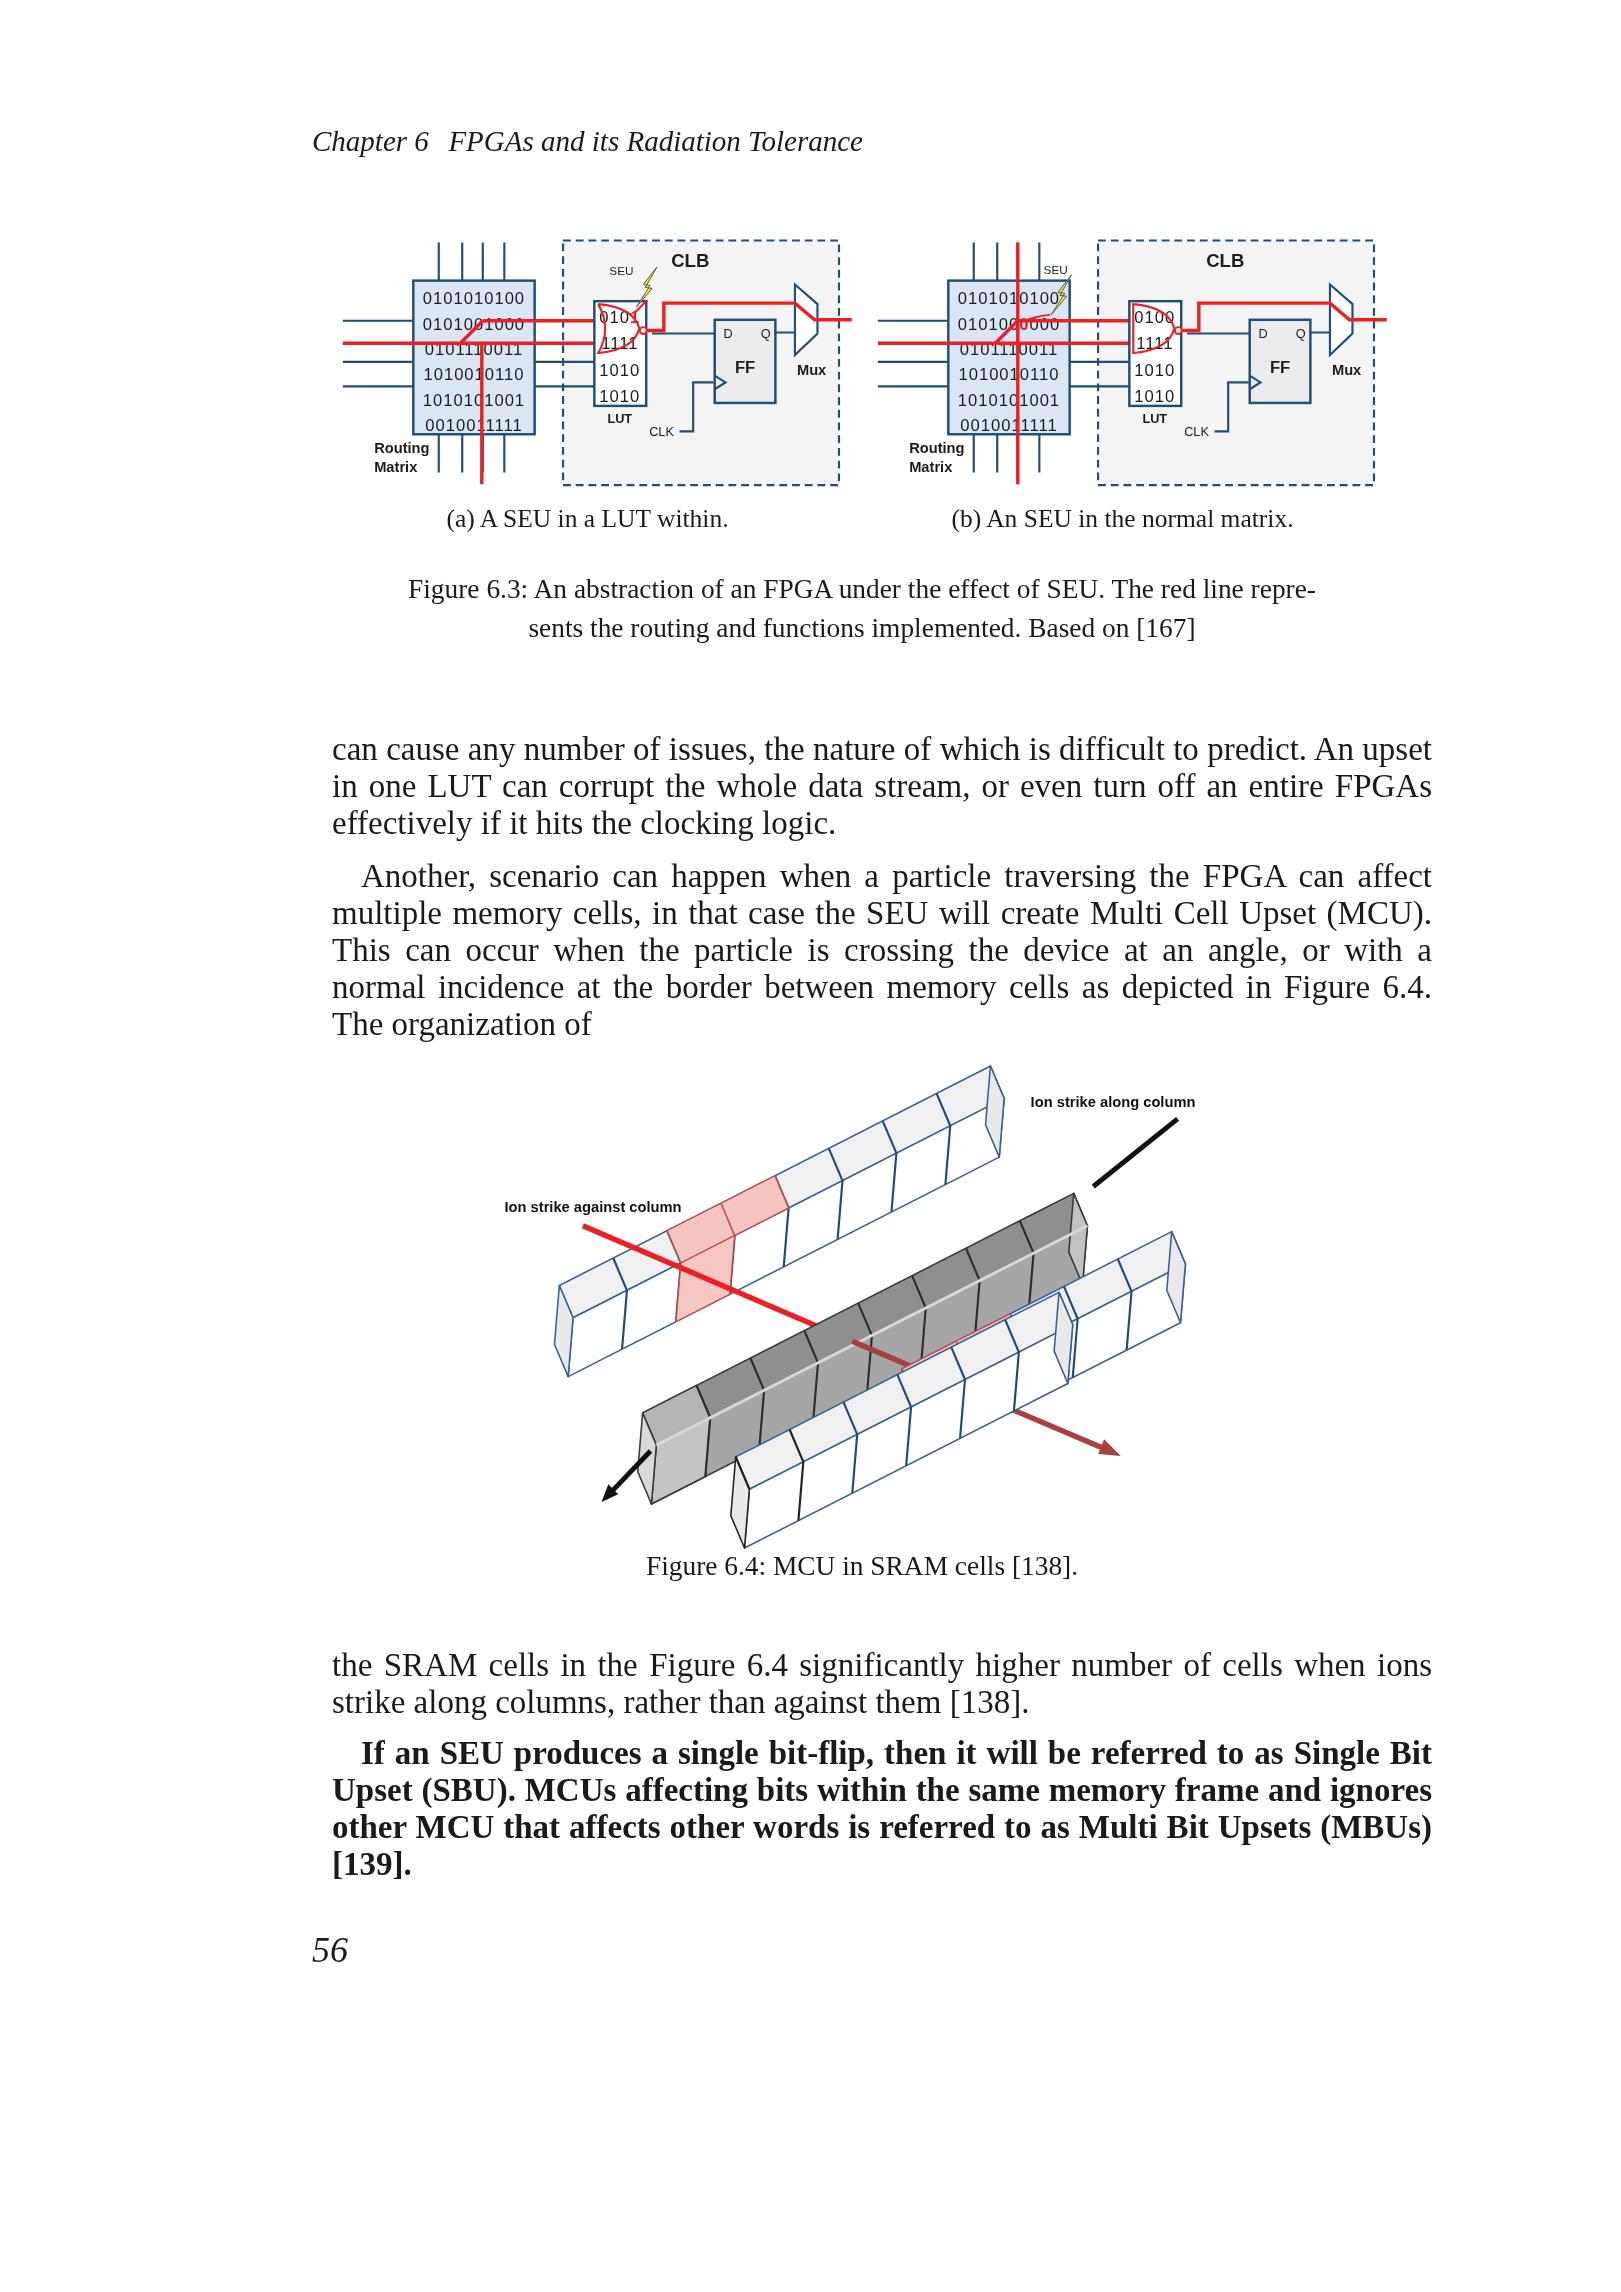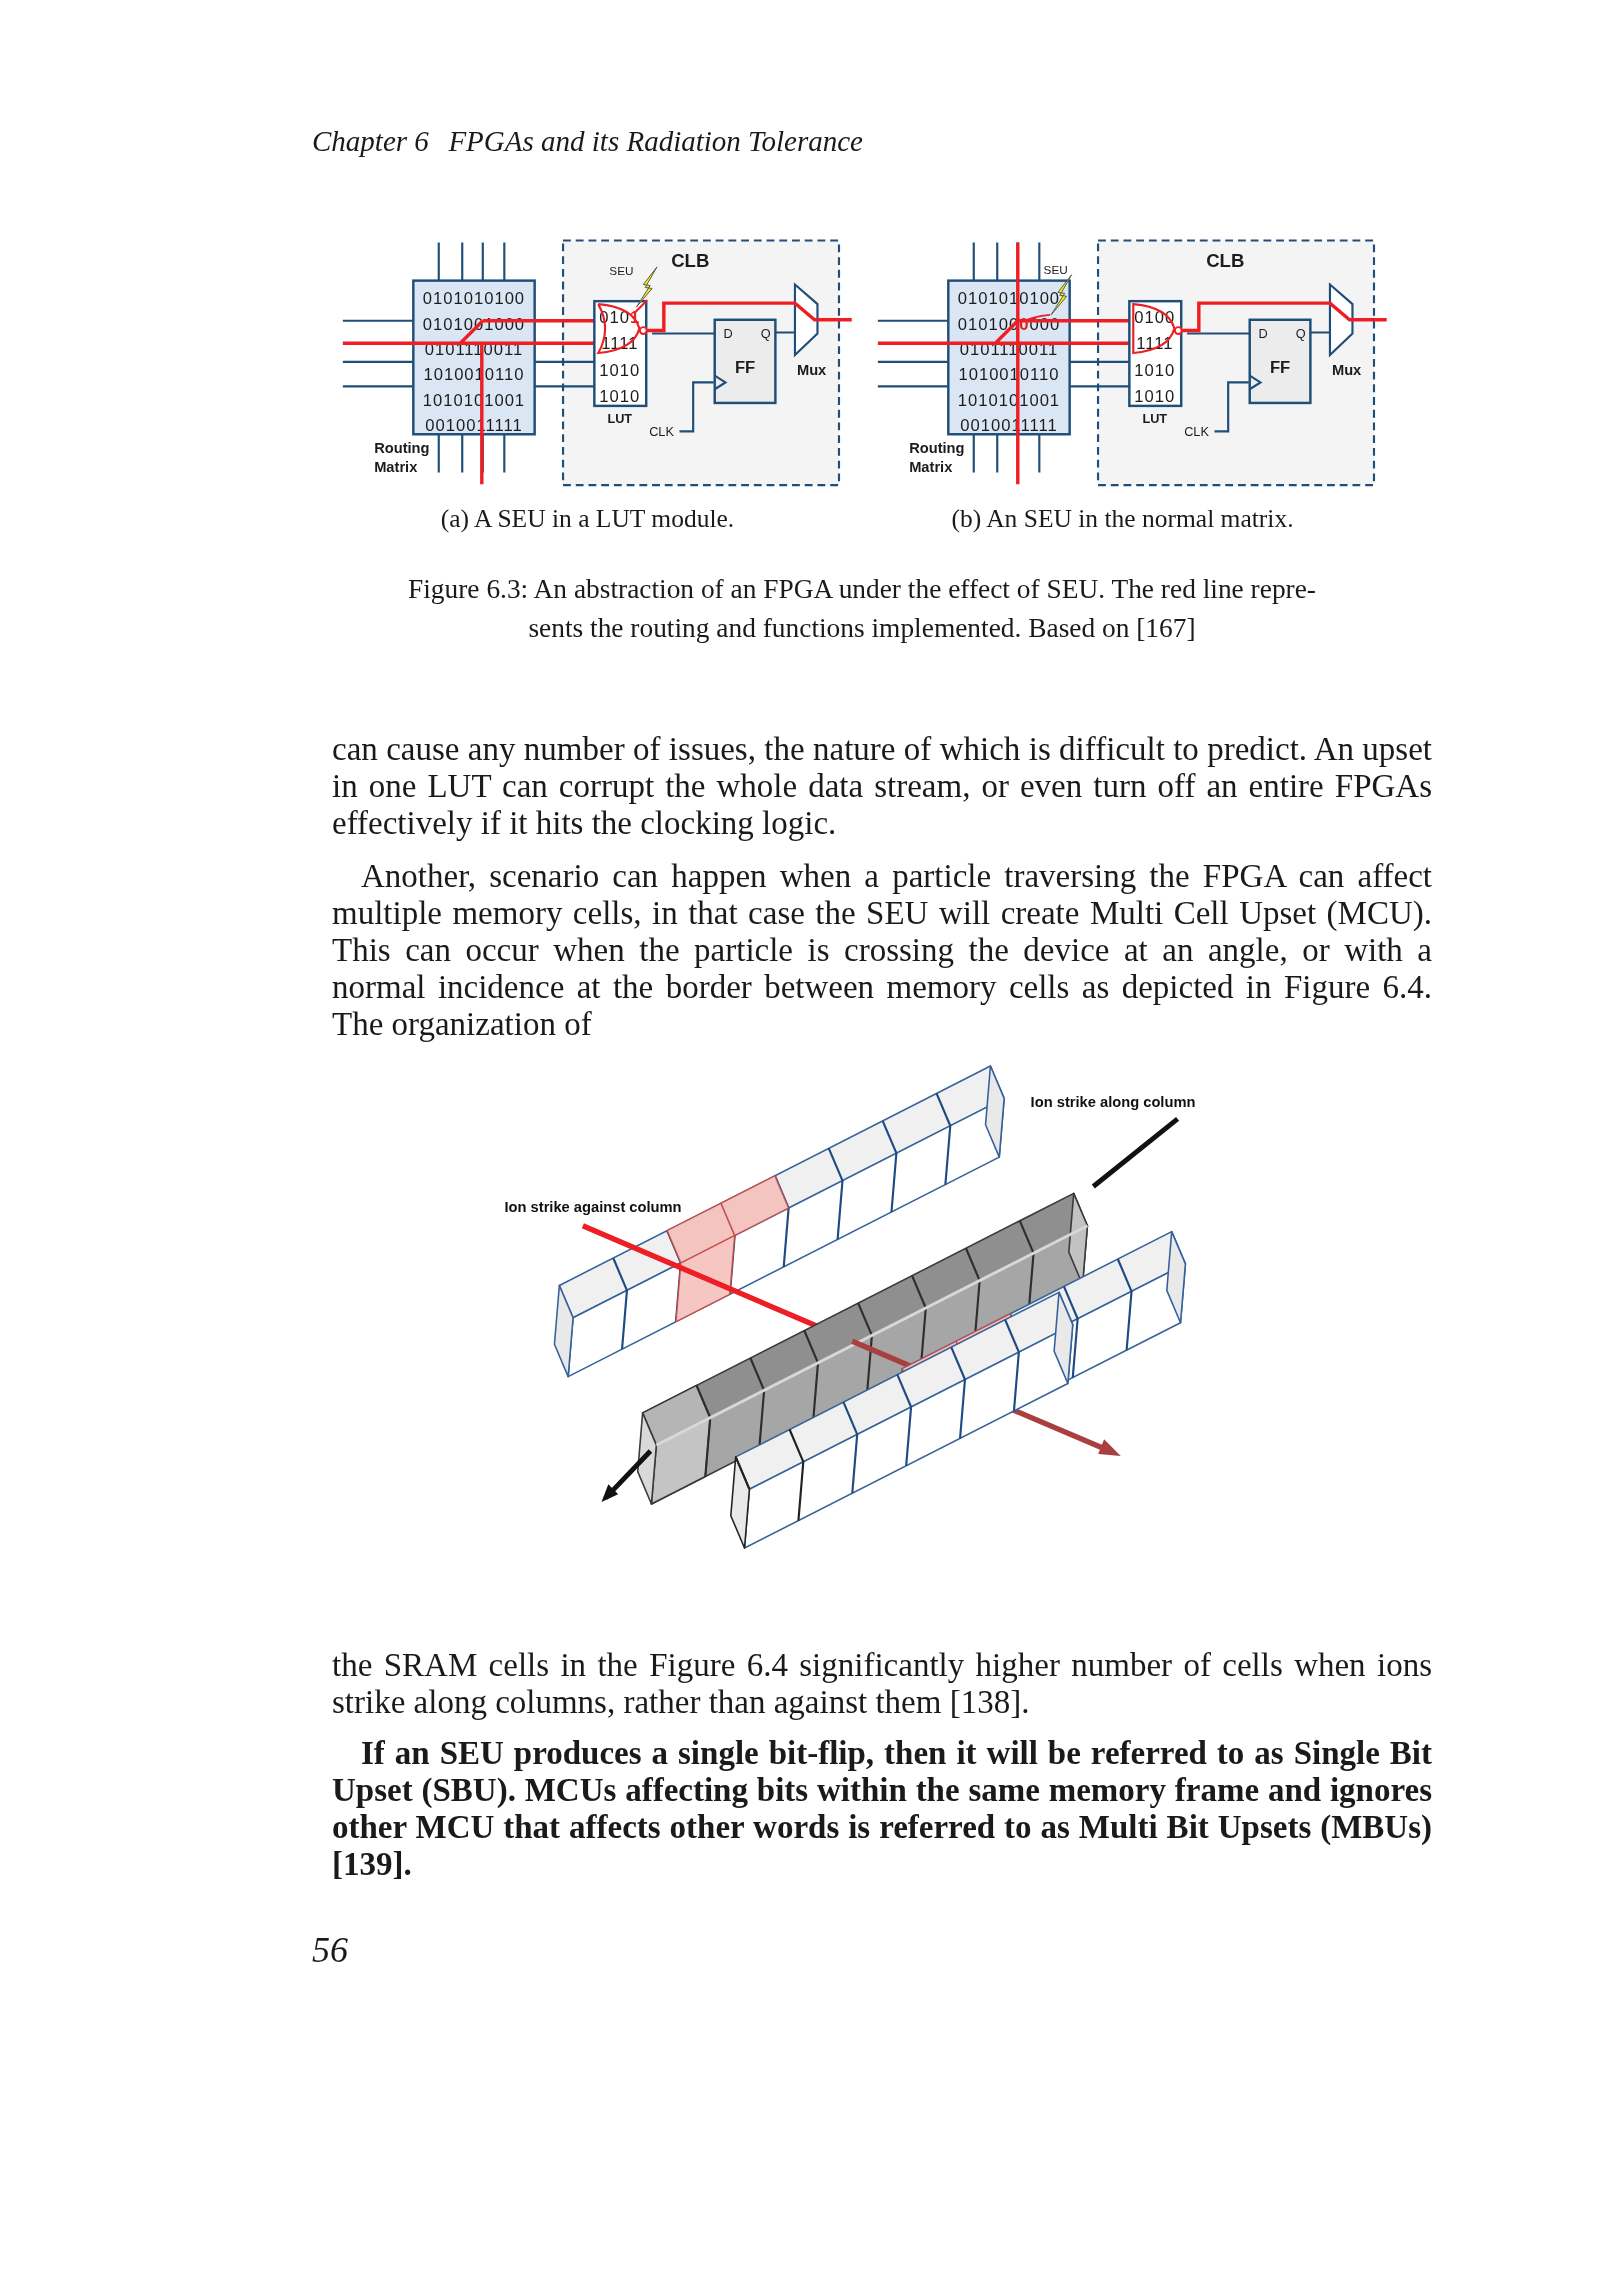--- a/index.html
+++ b/index.html
@@ -108,21 +108,21 @@
   <text x="333" y="223" font-size="13" fill="#1c1c1c">CLK</text>
   <path class="wire" d="M364,218 H378 V168 H399"></path>
   <polygon points="482,68 505,88 505,118 482,140" fill="#ffffff" stroke="#1f4e79" stroke-width="2.2"></polygon>
   <text x="499" y="160" text-anchor="middle" class="lbl-bold" font-size="15">Mux</text>
   <path class="wire" d="M336,118 H400 M462,117 H482"></path>
   <path class="redwire" d="M331,115 H348 V87 H482 L502,104 H540"></path>
   <polygon points="218,58 204,76 211,77 197,99 213,80 206,79" fill="#f6ef0c" stroke="#555" stroke-width="1"></polygon>
   <text x="214" y="57" text-anchor="end" font-size="12" fill="#222">SEU</text>
 </svg>
 
-<div class="subcaption subcap-a">(a) A SEU in a LUT module.</div>
+<div class="subcaption subcap-a">(a) A SEU in a LUT within.</div>
 <div class="subcaption subcap-b">(b) An SEU in the normal matrix.</div>
 <div class="figcaption figcap-63"><span>Figure 6.3: An abstraction of an FPGA under the effect of SEU. The red line repre-</span><br><span>sents the routing and functions implemented. Based on [167]</span></div>
 
 <div class="para p1">can cause any number of issues, the nature of which is difficult to predict.  An upset in one LUT can corrupt the whole data stream, or even turn off an entire FPGAs effectively if it hits the clocking logic.</div>
 <div class="para p2 indent">Another, scenario can happen when a particle traversing the FPGA can affect multiple memory cells, in that case the SEU will create Multi Cell Upset (MCU). This can occur when the particle is crossing the device at an angle, or with a normal incidence at the border between memory cells as depicted in Figure 6.4.  The organization of</div>
 
 <svg class="fig64" width="823" height="490" viewBox="0 0 840 500">
   <g stroke-linejoin="round">
 
     <g stroke="#35629a" stroke-width="1.6">
@@ -173,20 +173,21 @@
     </g>
 
     <line x1="762" y1="57" x2="676" y2="126" stroke="#111" stroke-width="5"></line>
     <line x1="224" y1="396" x2="178" y2="444" stroke="#111" stroke-width="5"></line>
     <polygon points="174,448 181,430 191,440" fill="#111"></polygon>
   </g>
   <text class="iso-label" x="75" y="152">Ion strike against column</text>
   <text class="iso-label" x="612" y="45">Ion strike along column</text>
 </svg>
 
+<div class="figcaption figcap-64">Figure 6.4:  MCU in SRAM cells [138].</div>
 
 <div class="para p3">the SRAM cells in the Figure 6.4 significantly higher number of cells when ions strike along columns, rather than against them [138].</div>
 <div class="para p4 indent">If an SEU produces a single bit-flip, then it will be referred to as Single Bit Upset (SBU). MCUs affecting bits within the same memory frame and ignores other MCU that affects other words is referred to as Multi Bit Upsets (MBUs) [139].</div>
 
 <div class="page-number">56</div>
 
 </div>
 
 
 </body></html>

